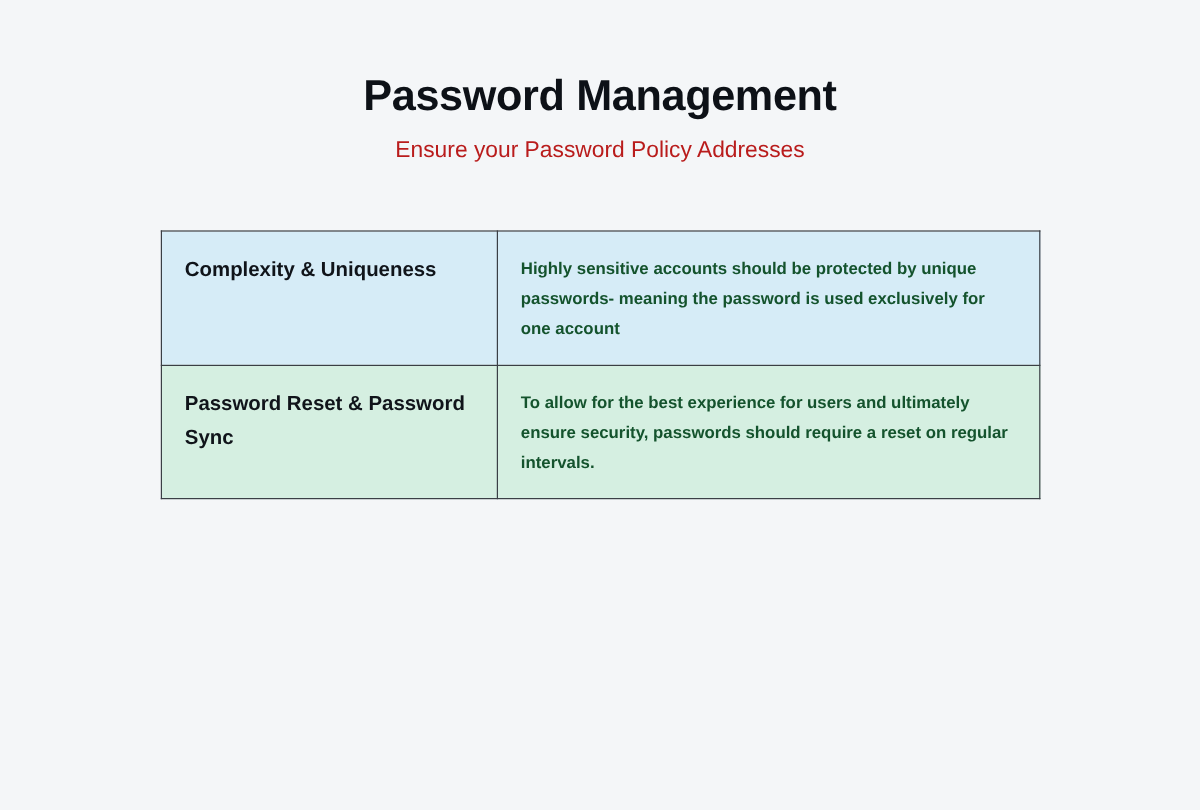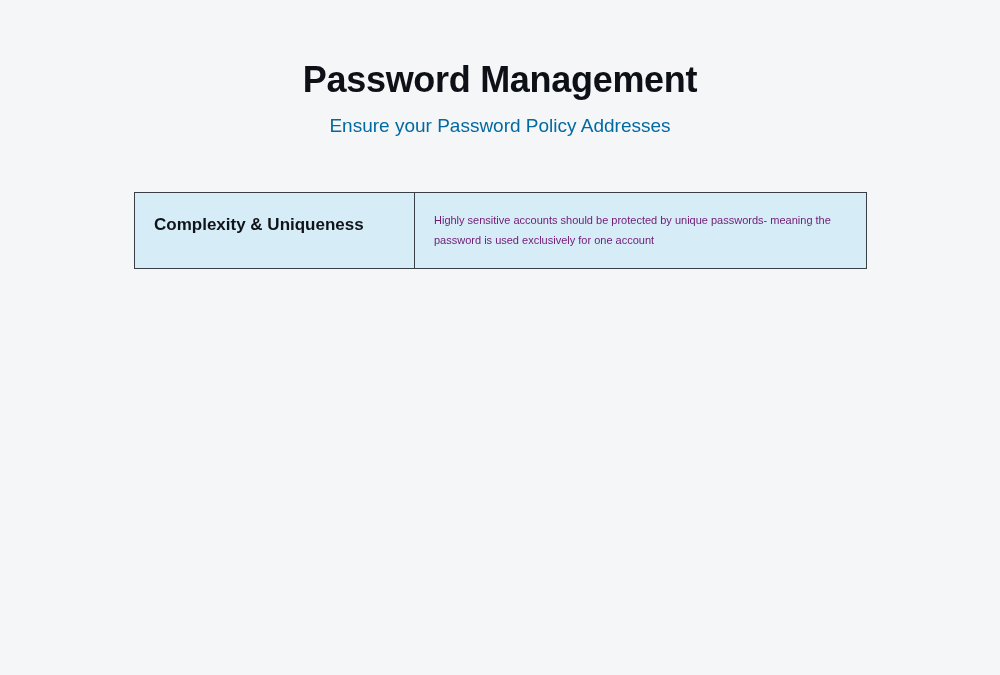--- a/index.html
+++ b/index.html
@@ -28,21 +28,21 @@
     font-size: 36px;
     font-weight: bold;
     letter-spacing: -0.3px;
     color: #0d1117;
     margin: 0;
     line-height: 1.2;
   }
   .subtitle {
     font-size: 19px;
     font-weight: normal;
-    color: #0369a1;
+    color: #b91c1c;
     margin: 14px 0 0 0;
     line-height: 1.2;
   }
   .table-wrap {
     position: absolute;
     left: 134px;
     top: 192px;
     width: 733px;
   }
   table.policy-table {
@@ -59,24 +59,24 @@
     padding: 18px 20px 18px 19px;
   }
   td.cat-cell {
     width: 240px;
     font-weight: bold;
     font-size: 17px;
     line-height: 1.65;
     color: #10141a;
   }
   td.desc-cell {
-    font-size: 11px;
+    font-size: 14px;
     line-height: 1.78;
-    color: #701a75;
-    font-weight: normal;
+    color: #14532d;
+    font-weight: bold;
     padding-left: 18px;
     padding-right: 26px;
   }
   .row-blue td { background: #d6ecf7; }
   .row-pink td { background: #fadedd; }
   .row-yellow td { background: #fbf2cf; }
   .row-green td { background: #d5efe1; }
 </style>
 </head>
 <body>
@@ -88,17 +88,21 @@
     <h2 class="subtitle">Ensure your Password Policy Addresses</h2>
   </div>
 
   <div class="table-wrap">
     <table class="policy-table">
       <tbody>
         <tr class="row-blue">
           <td class="cat-cell">Complexity &amp; Uniqueness</td>
           <td class="desc-cell">Highly sensitive accounts should be protected by unique passwords- meaning the password is used exclusively for one account</td>
         </tr>
+        <tr class="row-green">
+          <td class="cat-cell">Password Reset &amp; Password Sync</td>
+          <td class="desc-cell">To allow for the best experience for users and ultimately ensure security, passwords should require a reset on regular intervals.</td>
+        </tr>
       </tbody>
     </table>
   </div>
 
 </div>
 
 </body></html>

